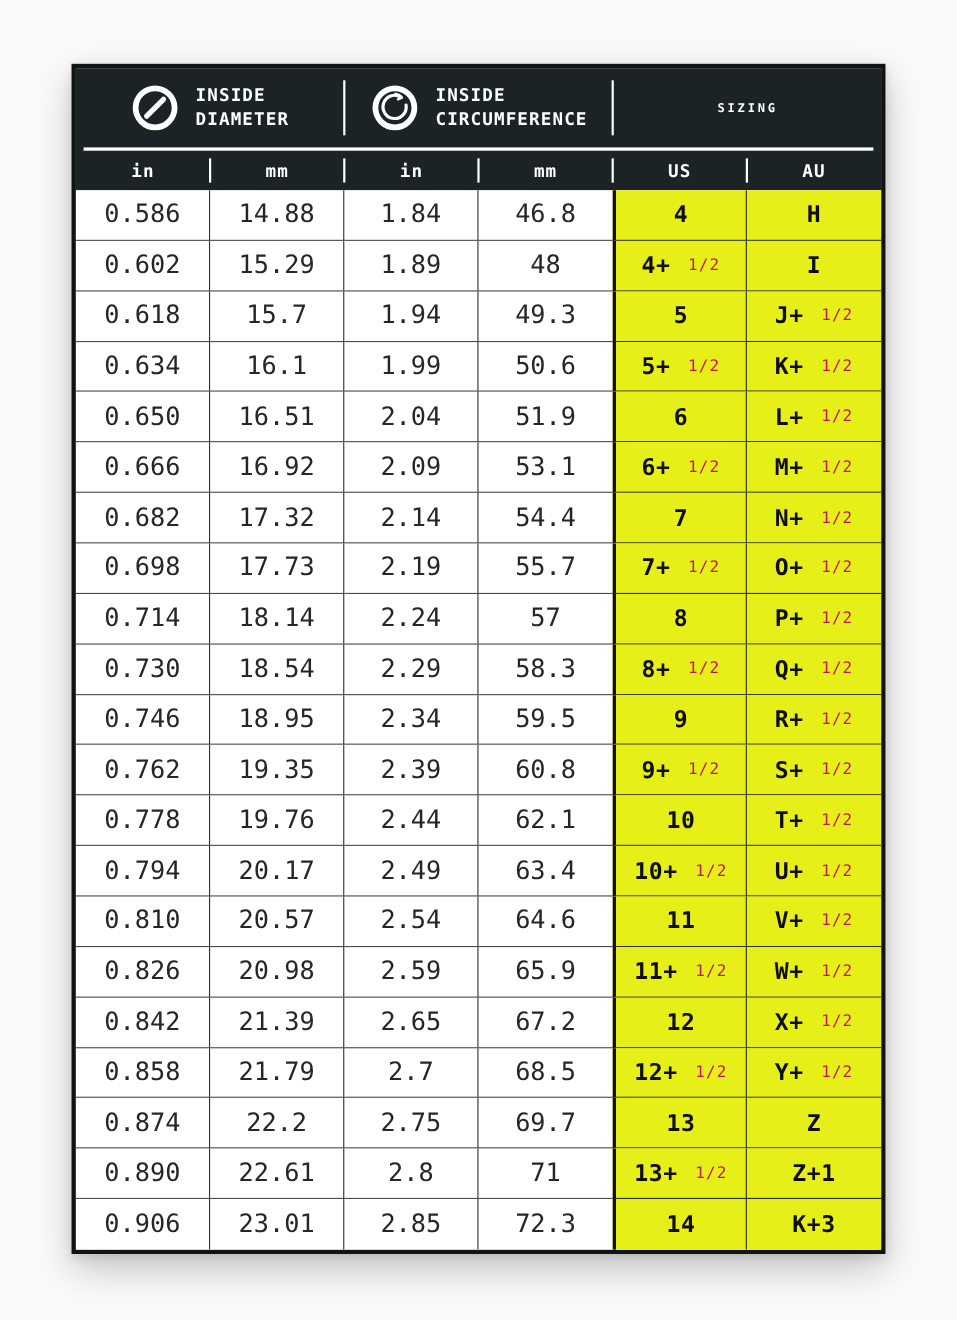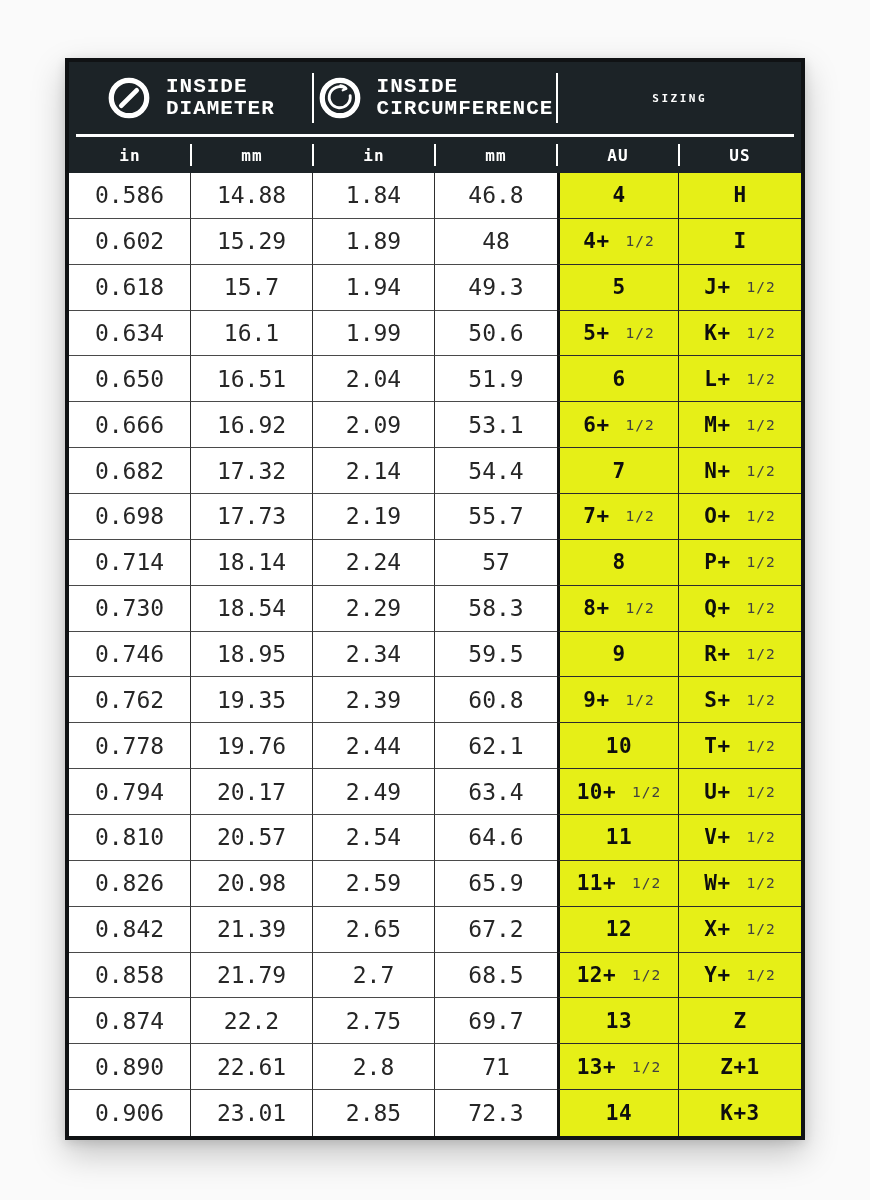--- a/index.html
+++ b/index.html
@@ -21,21 +21,21 @@
     flex-direction: column;
     box-shadow: 0 14px 32px rgba(0,0,0,.22), 0 3px 10px rgba(0,0,0,.12);
   }
   
   .header { background: #1c2327; color: #fff; flex: 0 0 auto; display: flex; flex-direction: column; }
   .header-top { height: 72px; display: flex; align-items: stretch; }
   .h-section { flex: 1 1 0; display: flex; align-items: center; justify-content: center; gap: 14px; }
   .h-vdiv { width: 2px; background: #ffffff; margin: 11px 0; }
   .h-icon { display: flex; align-items: center; }
   .h-label { display: block; text-align: left; }
-  .h-line { display: block; font-size: 21px; font-weight: bold; letter-spacing: 1px; line-height: 22px; font-family: Liberation Mono, monospace; }
+  .h-line { display: block; font-size: 16px; font-weight: bold; letter-spacing: 1px; line-height: 22px; }
   .sizing-label { font-size: 11px; font-weight: bold; letter-spacing: 2.5px; }
   .header-rule { height: 3px; background: #ffffff; margin: 0 7px; }
   .subheader { height: 36px; display: grid; grid-template-columns: repeat(6, 1fr); }
   .sub-cell {
     position: relative; display: flex; align-items: center; justify-content: center;
     font-weight: bold; font-size: 16px; letter-spacing: 1px; color: #fff;
   }
   .sub-cell + .sub-cell::before {
     content: ""; position: absolute; left: -1px; top: 7px; bottom: 7px; width: 2px; background: #fff;
   }
@@ -48,21 +48,21 @@
     border-right: 1px solid #2e2e2e;
     border-bottom: 1px solid #4a4a4a;
     overflow: hidden;
   }
   .cell.c3 { border-right: none; }
   .cell.c4 { border-left: 3px solid #101214; }
   .cell.c5 { border-right: none; }
   .row:last-child .cell { border-bottom: none; }
   .cell.hl { background: #e6ef17; border-bottom-color: #2c2c2c; border-right-color: #1c1c1c; }
   .cell .val { font-weight: bold; font-size: 21px; color: #0e0e0e; letter-spacing: .5px; }
-  .cell .frac { font-weight: normal; font-size: 14.5px; color: #404040; margin-left: 16px; letter-spacing: 1px; }
+  .cell .frac { font-weight: normal; font-size: 14.5px; color: #be185d; margin-left: 16px; letter-spacing: 1px; }
 </style>
 </head>
 <body>
 
 <div class="card">
   <div class="header">
     <div class="header-top">
 
       <div class="h-section">
         <span class="h-icon">
@@ -99,22 +99,22 @@
         <span class="sizing-label">SIZING</span>
       </div>
 
     </div>
     <div class="header-rule"></div>
     <div class="subheader">
         <div class="sub-cell">in</div>
         <div class="sub-cell">mm</div>
         <div class="sub-cell">in</div>
         <div class="sub-cell">mm</div>
+        <div class="sub-cell">US</div>
         <div class="sub-cell">AU</div>
-        <div class="sub-cell">US</div>
       </div>
   </div>
 
   <div class="grid">
       <div class="row">
         <div class="cell c0">
           <span>0.586</span>
         </div>
         <div class="cell c1">
           <span>14.88</span>

